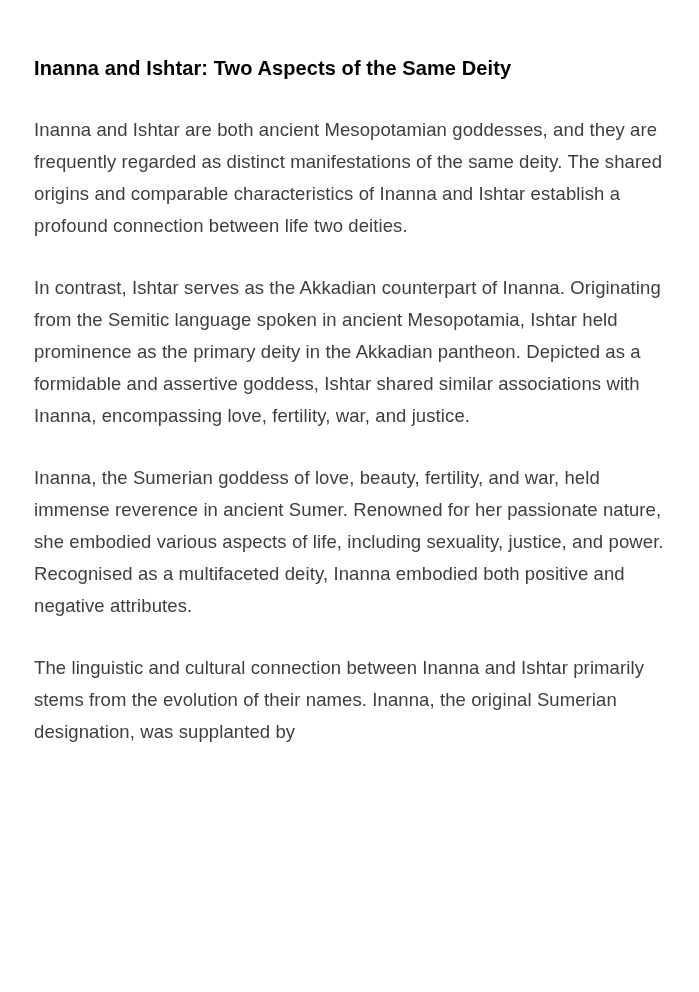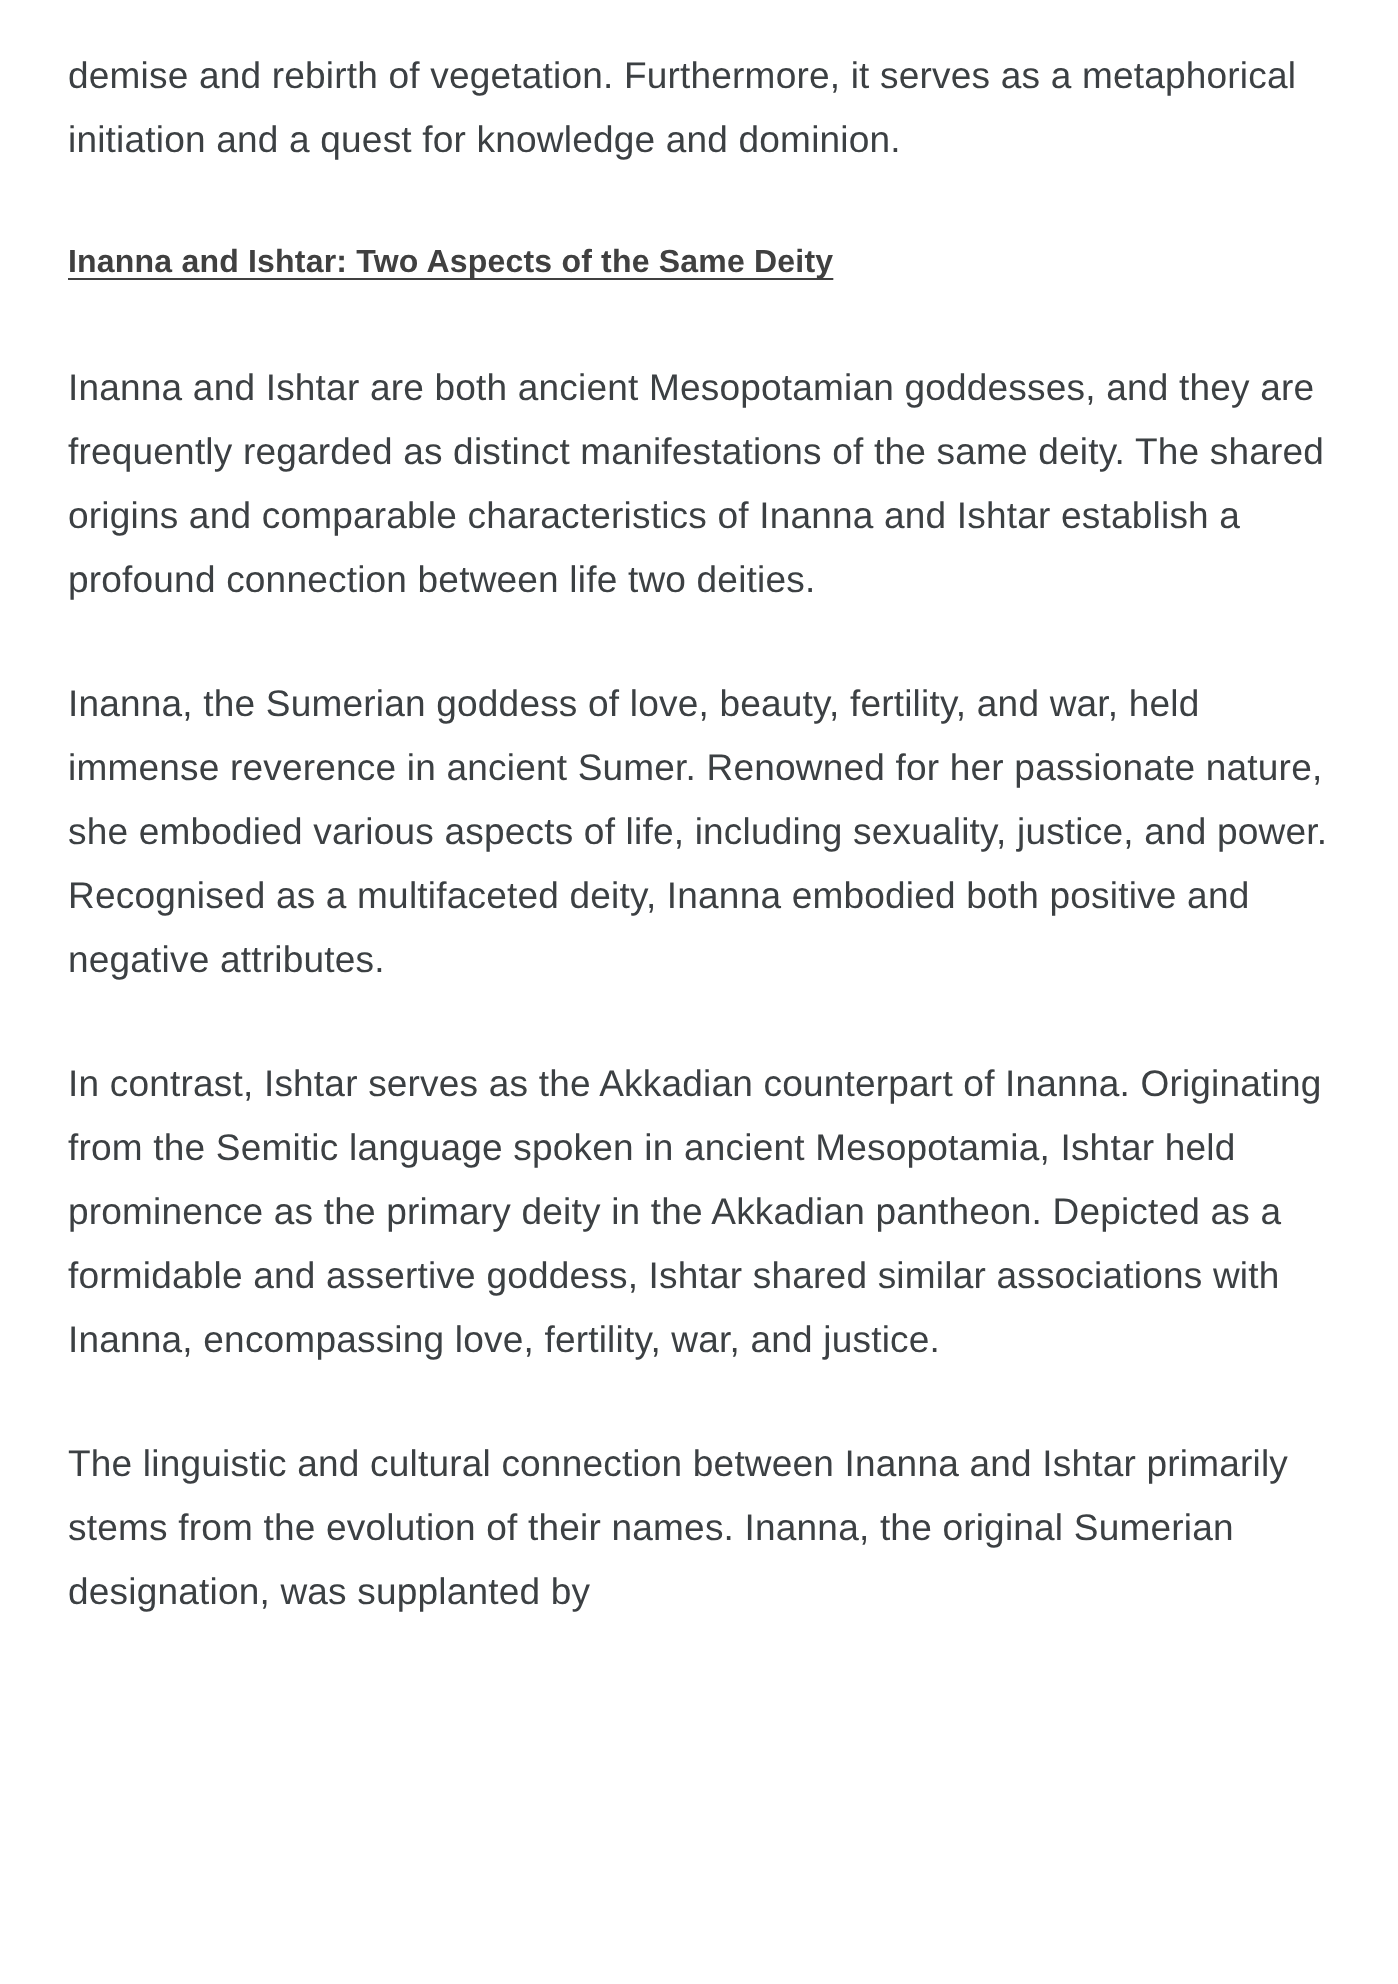--- a/index.html
+++ b/index.html
@@ -21,48 +21,46 @@
     padding: 22px 34px 0 34px;
   }
   .para {
     font-size: 18.5px;
     line-height: 32px;
     color: #3c4043;
     margin: 0 0 30px 0;
     letter-spacing: 0.1px;
   }
   .heading {
-    font-size: 16px;
+    font-size: 20px;
     line-height: 32px;
     font-weight: bold;
-    color: #404040;
-    text-decoration: underline;
+    color: #000000;
     text-underline-offset: 3px;
     margin: 0 0 30px 0;
     letter-spacing: 0.1px;
   }
   .heading-wrap {
     margin-top: 30px;
   }
   .para:last-child {
     margin-bottom: 0;
   }
 </style>
 </head>
 <body>
 
 <div class="page">
 
-  <p class="para">demise and rebirth of vegetation. Furthermore, it serves as a metaphorical initiation and a quest for knowledge and dominion.</p>
 
   <div class="heading-wrap">
     <h2 class="heading">Inanna and Ishtar: Two Aspects of the Same Deity</h2>
   </div>
 
   <p class="para">Inanna and Ishtar are both ancient Mesopotamian goddesses, and they are frequently regarded as distinct manifestations of the same deity. The shared origins and comparable characteristics of Inanna and Ishtar establish a profound connection between life two deities.</p>
 
+  <p class="para">In contrast, Ishtar serves as the Akkadian counterpart of Inanna. Originating from the Semitic language spoken in ancient Mesopotamia, Ishtar held prominence as the primary deity in the Akkadian pantheon. Depicted as a formidable and assertive goddess, Ishtar shared similar associations with Inanna, encompassing love, fertility, war, and justice.</p>
+
   <p class="para">Inanna, the Sumerian goddess of love, beauty, fertility, and war, held immense reverence in ancient Sumer. Renowned for her passionate nature, she embodied various aspects of life, including sexuality, justice, and power. Recognised as a multifaceted deity, Inanna embodied both positive and negative attributes.</p>
-
-  <p class="para">In contrast, Ishtar serves as the Akkadian counterpart of Inanna. Originating from the Semitic language spoken in ancient Mesopotamia, Ishtar held prominence as the primary deity in the Akkadian pantheon. Depicted as a formidable and assertive goddess, Ishtar shared similar associations with Inanna, encompassing love, fertility, war, and justice.</p>
 
   <p class="para">The linguistic and cultural connection between Inanna and Ishtar primarily stems from the evolution of their names. Inanna, the original Sumerian designation, was supplanted by</p>
 
 </div>
 
 </body></html>

